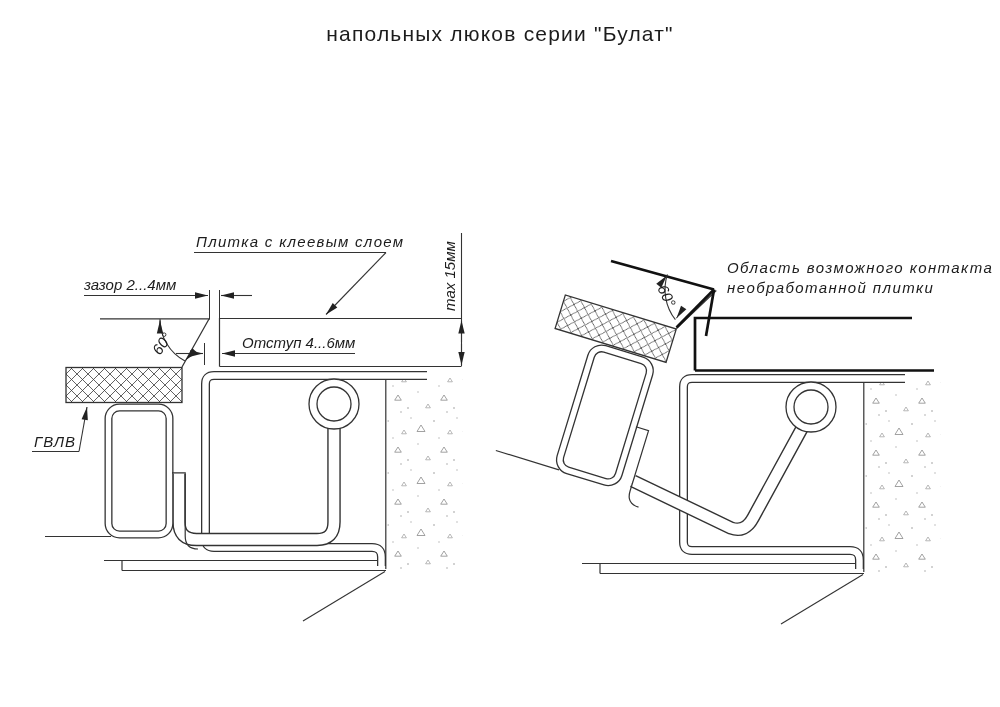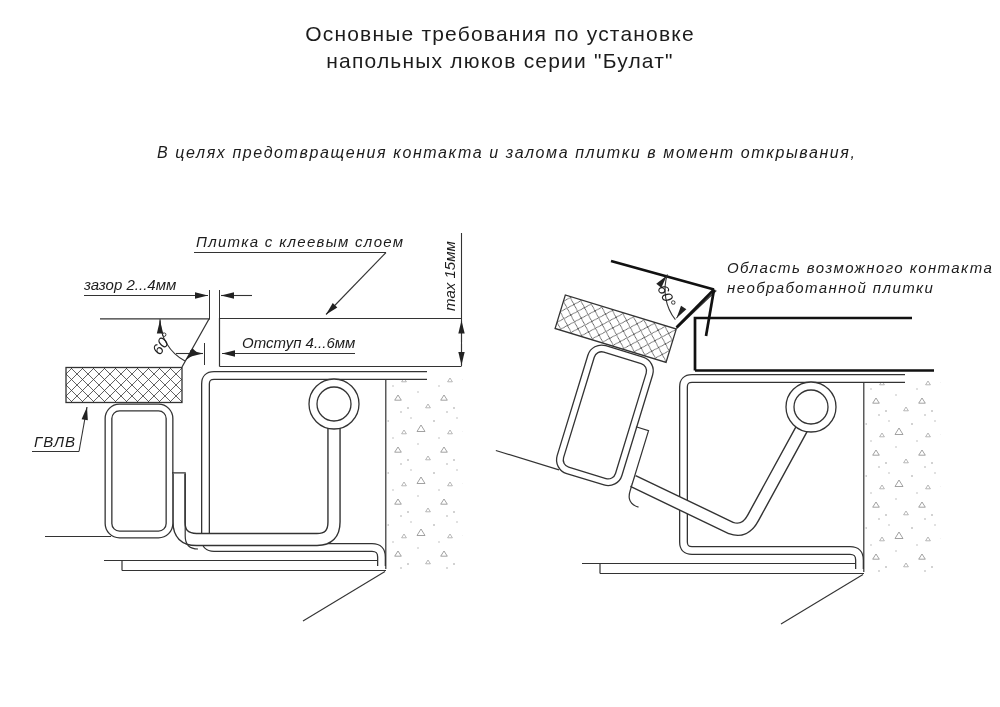--- a/index.html
+++ b/index.html
@@ -18,26 +18,24 @@
   svg text{
     font-family:"Liberation Sans", sans-serif;
     font-style:italic;font-size:15px;fill:#1c1c1c;
   }
   svg{position:absolute;left:0;top:0;}
 </style>
 </head>
 <body>
 
 <div class="title">
-  <div>Основные требования по установке</div>
   <div>напольных люков серии "Булат"</div>
 </div>
 
 <div class="note">
-  <div>В целях предотвращения контакта и залома плитки в момент открывания,</div>
 </div>
 
 <svg width="1000" height="707" viewBox="0 0 1000 707" xmlns="http://www.w3.org/2000/svg">
   <defs>
     <marker id="arw" markerUnits="userSpaceOnUse" markerWidth="16" markerHeight="10" refX="15" refY="5" orient="auto">
       <path d="M15,5 L2,1.8 L2,8.2 Z" fill="#222"></path>
     </marker>
     <pattern id="xh" width="11" height="11" patternUnits="userSpaceOnUse">
       <path d="M0,0 L11,11 M11,0 L0,11" stroke="#3a3a3a" stroke-width="0.8" fill="none"></path>
     </pattern>

